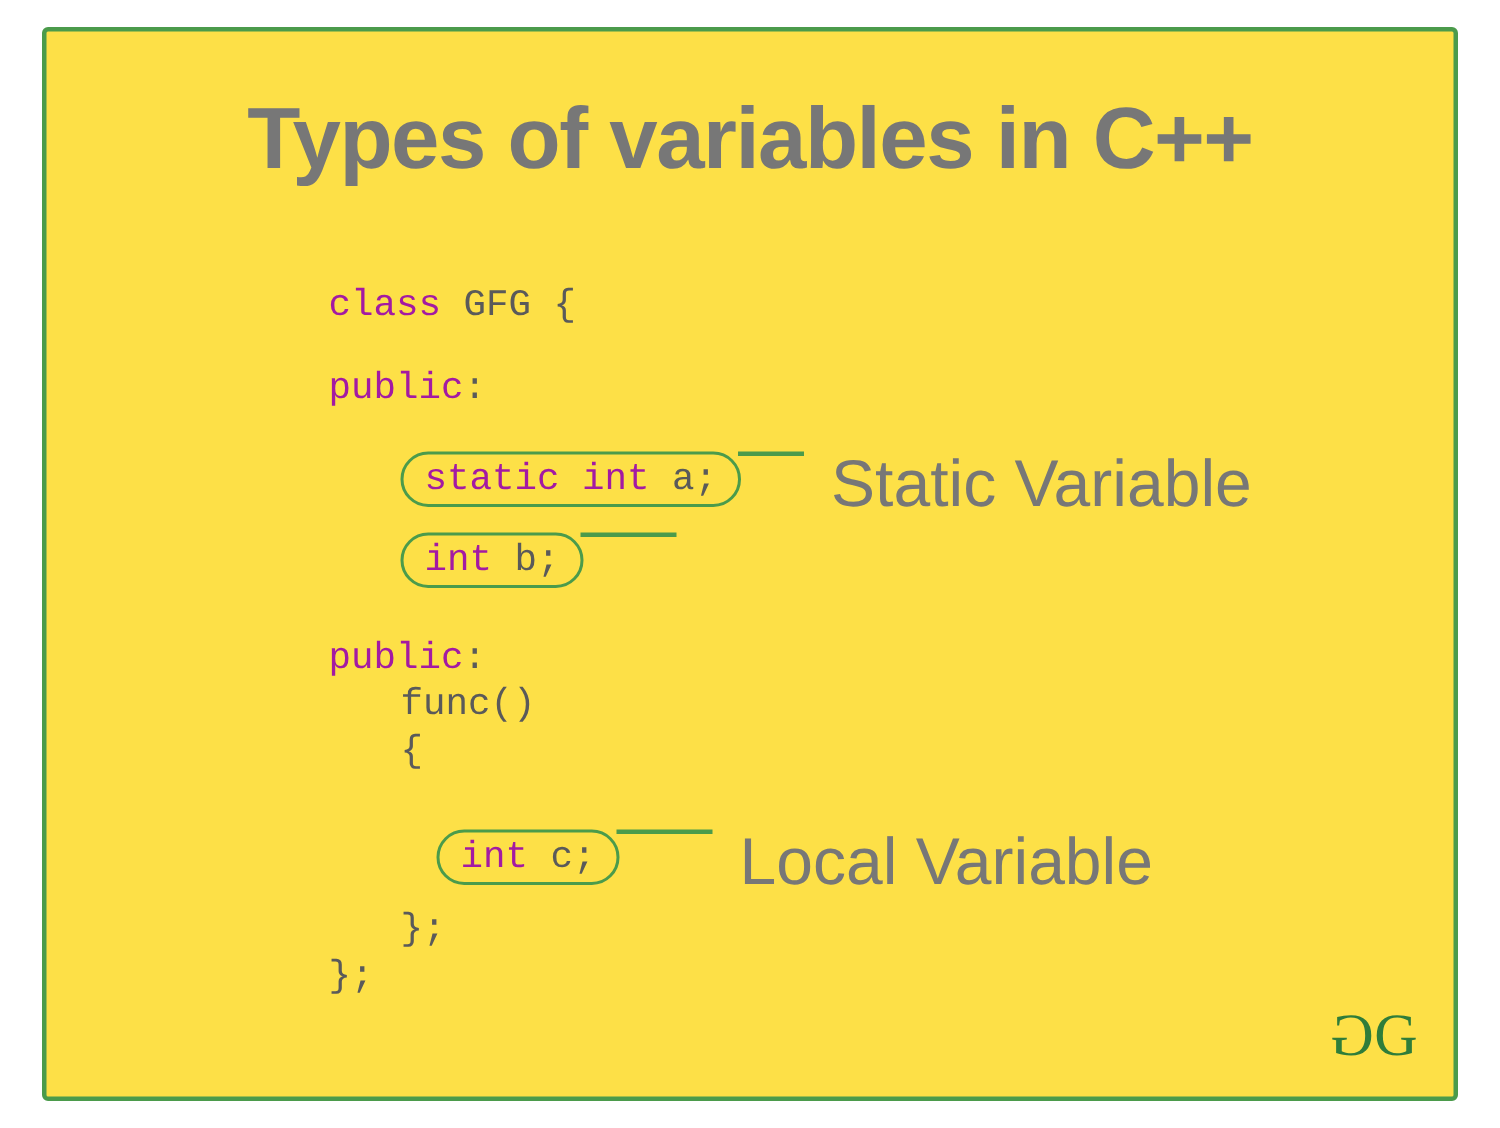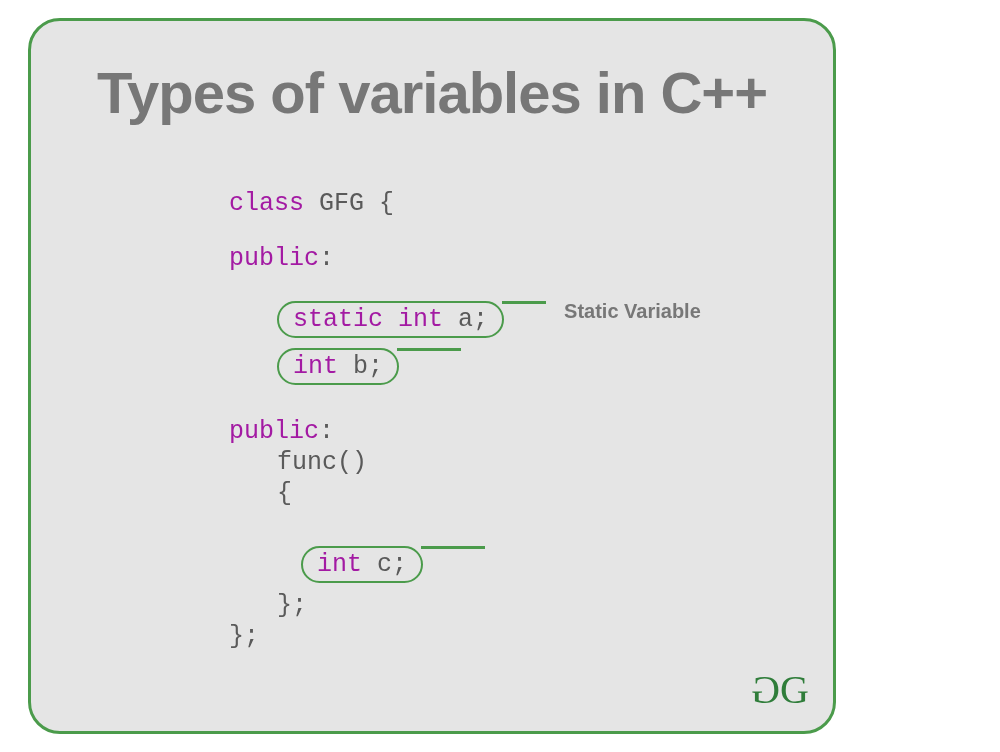--- a/index.html
+++ b/index.html
@@ -11,41 +11,41 @@
       width: 1000px;
       height: 752px;
       background: #ffffff;
       font-family: Arial, Helvetica, sans-serif;
       position: relative;
     }
     .frame {
       position: absolute;
       top: 18px;
       left: 28px;
-      width: 808px;
+      width: 944px;
       height: 716px;
       border: 3px solid #4b9b4b;
-      border-radius: 32px;
-      background: #e5e5e5;
+      border-radius: 4px;
+      background: #fde047;
     }
     .title {
       position: absolute;
       top: 38px;
       left: 0;
       width: 100%;
       text-align: center;
       font-size: 58px;
       font-weight: 700;
       color: #777777;
       letter-spacing: -1px;
     }
     .code-area {
       position: absolute;
       top: 170px;
-      left: 198px;
+      left: 188px;
       font-family: 'Consolas', 'Courier New', monospace;
       font-size: 25px;
       line-height: 1.0;
       color: #333;
     }
     .code-line {
       white-space: pre;
       margin-bottom: 6px;
     }
     .kw { color: #a31aa3; }
@@ -61,22 +61,22 @@
       display: inline-block;
       width: 44px;
       height: 2.5px;
       background: #4b9b4b;
       vertical-align: middle;
       margin-left: -2px;
     }
     .anno {
       display: inline-block;
       font-family: Arial, Helvetica, sans-serif;
-      font-size: 20px;
-      font-weight: 700;
+      font-size: 44px;
+      font-weight: 400;
       color: #777777;
       vertical-align: middle;
       margin-left: 18px;
     }
     .row {
       display: flex;
       align-items: flex-start;
       margin-bottom: 10px;
     }
     .indent1 { padding-left: 48px; }
@@ -128,20 +128,21 @@
 
     <div class="code-line"><span class="kw">public</span><span class="plain">:</span></div>
 
     <div class="code-line indent1"><span class="plain">func()</span></div>
 
     <div class="code-line indent1"><span class="plain">{</span></div>
 
     <div class="row indent3">
       <span class="pill"><span class="kw">int</span> <span class="plain">c;</span></span>
       <span class="leader" style="width:64px"></span>
+      <span class="anno">Local Variable</span>
     </div>
 
     <div class="code-line indent1"><span class="plain">};</span></div>
 
     <div class="code-line"><span class="plain">};</span></div>
 
   </div>
 
   <div class="logo">
     <span class="g1">G</span><span>G</span>

